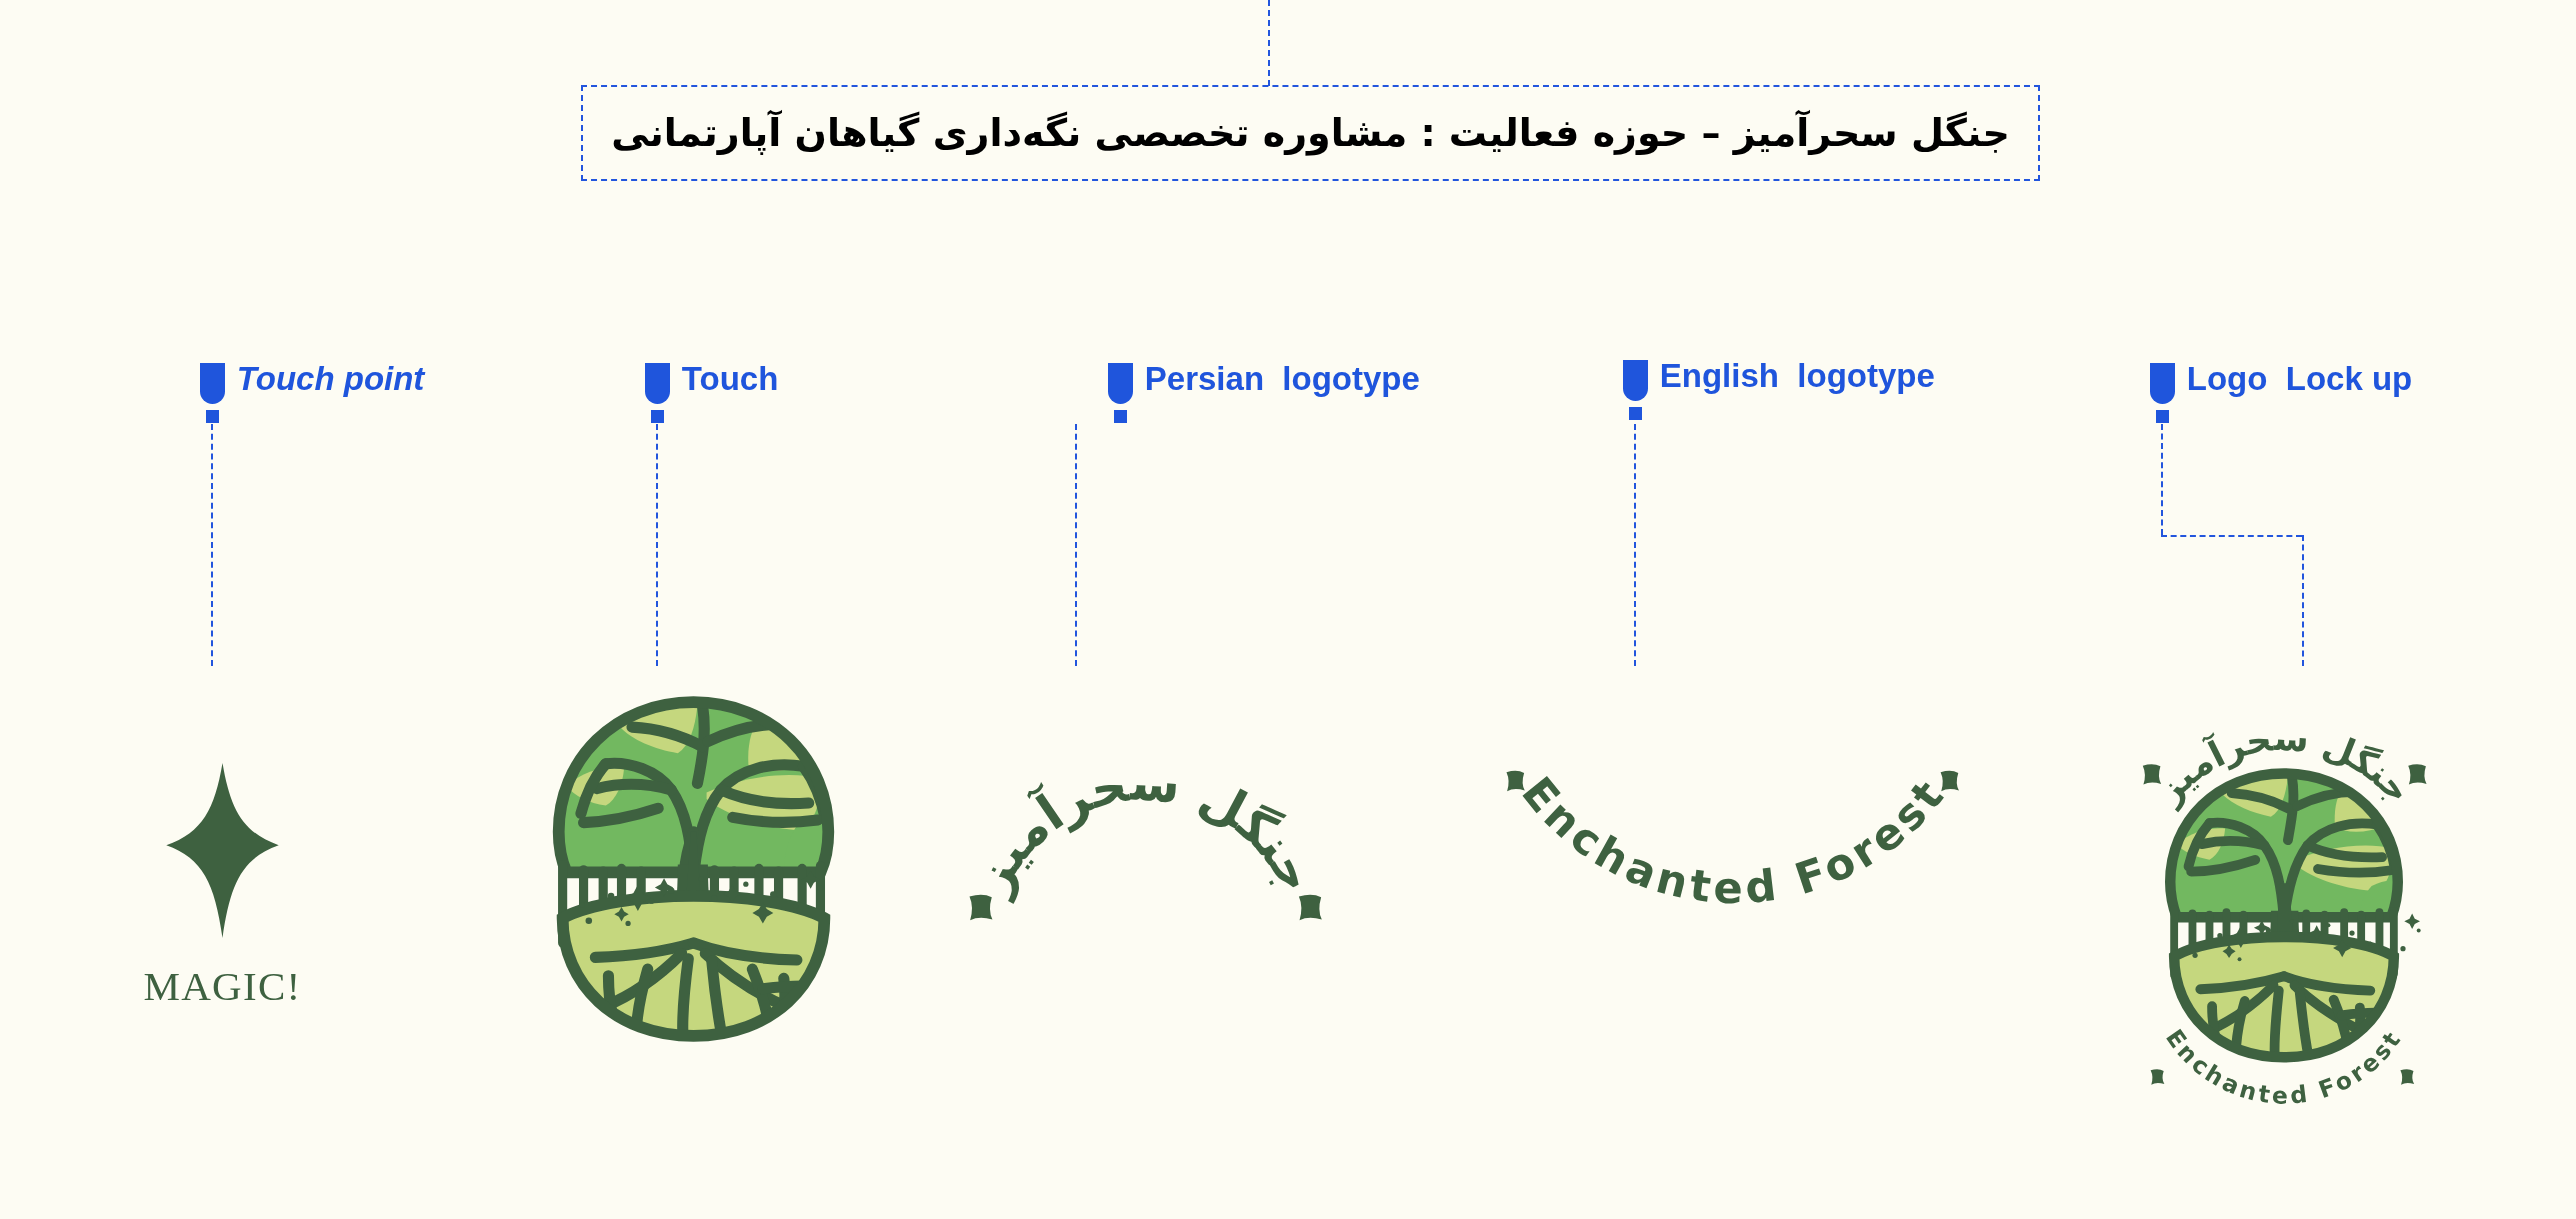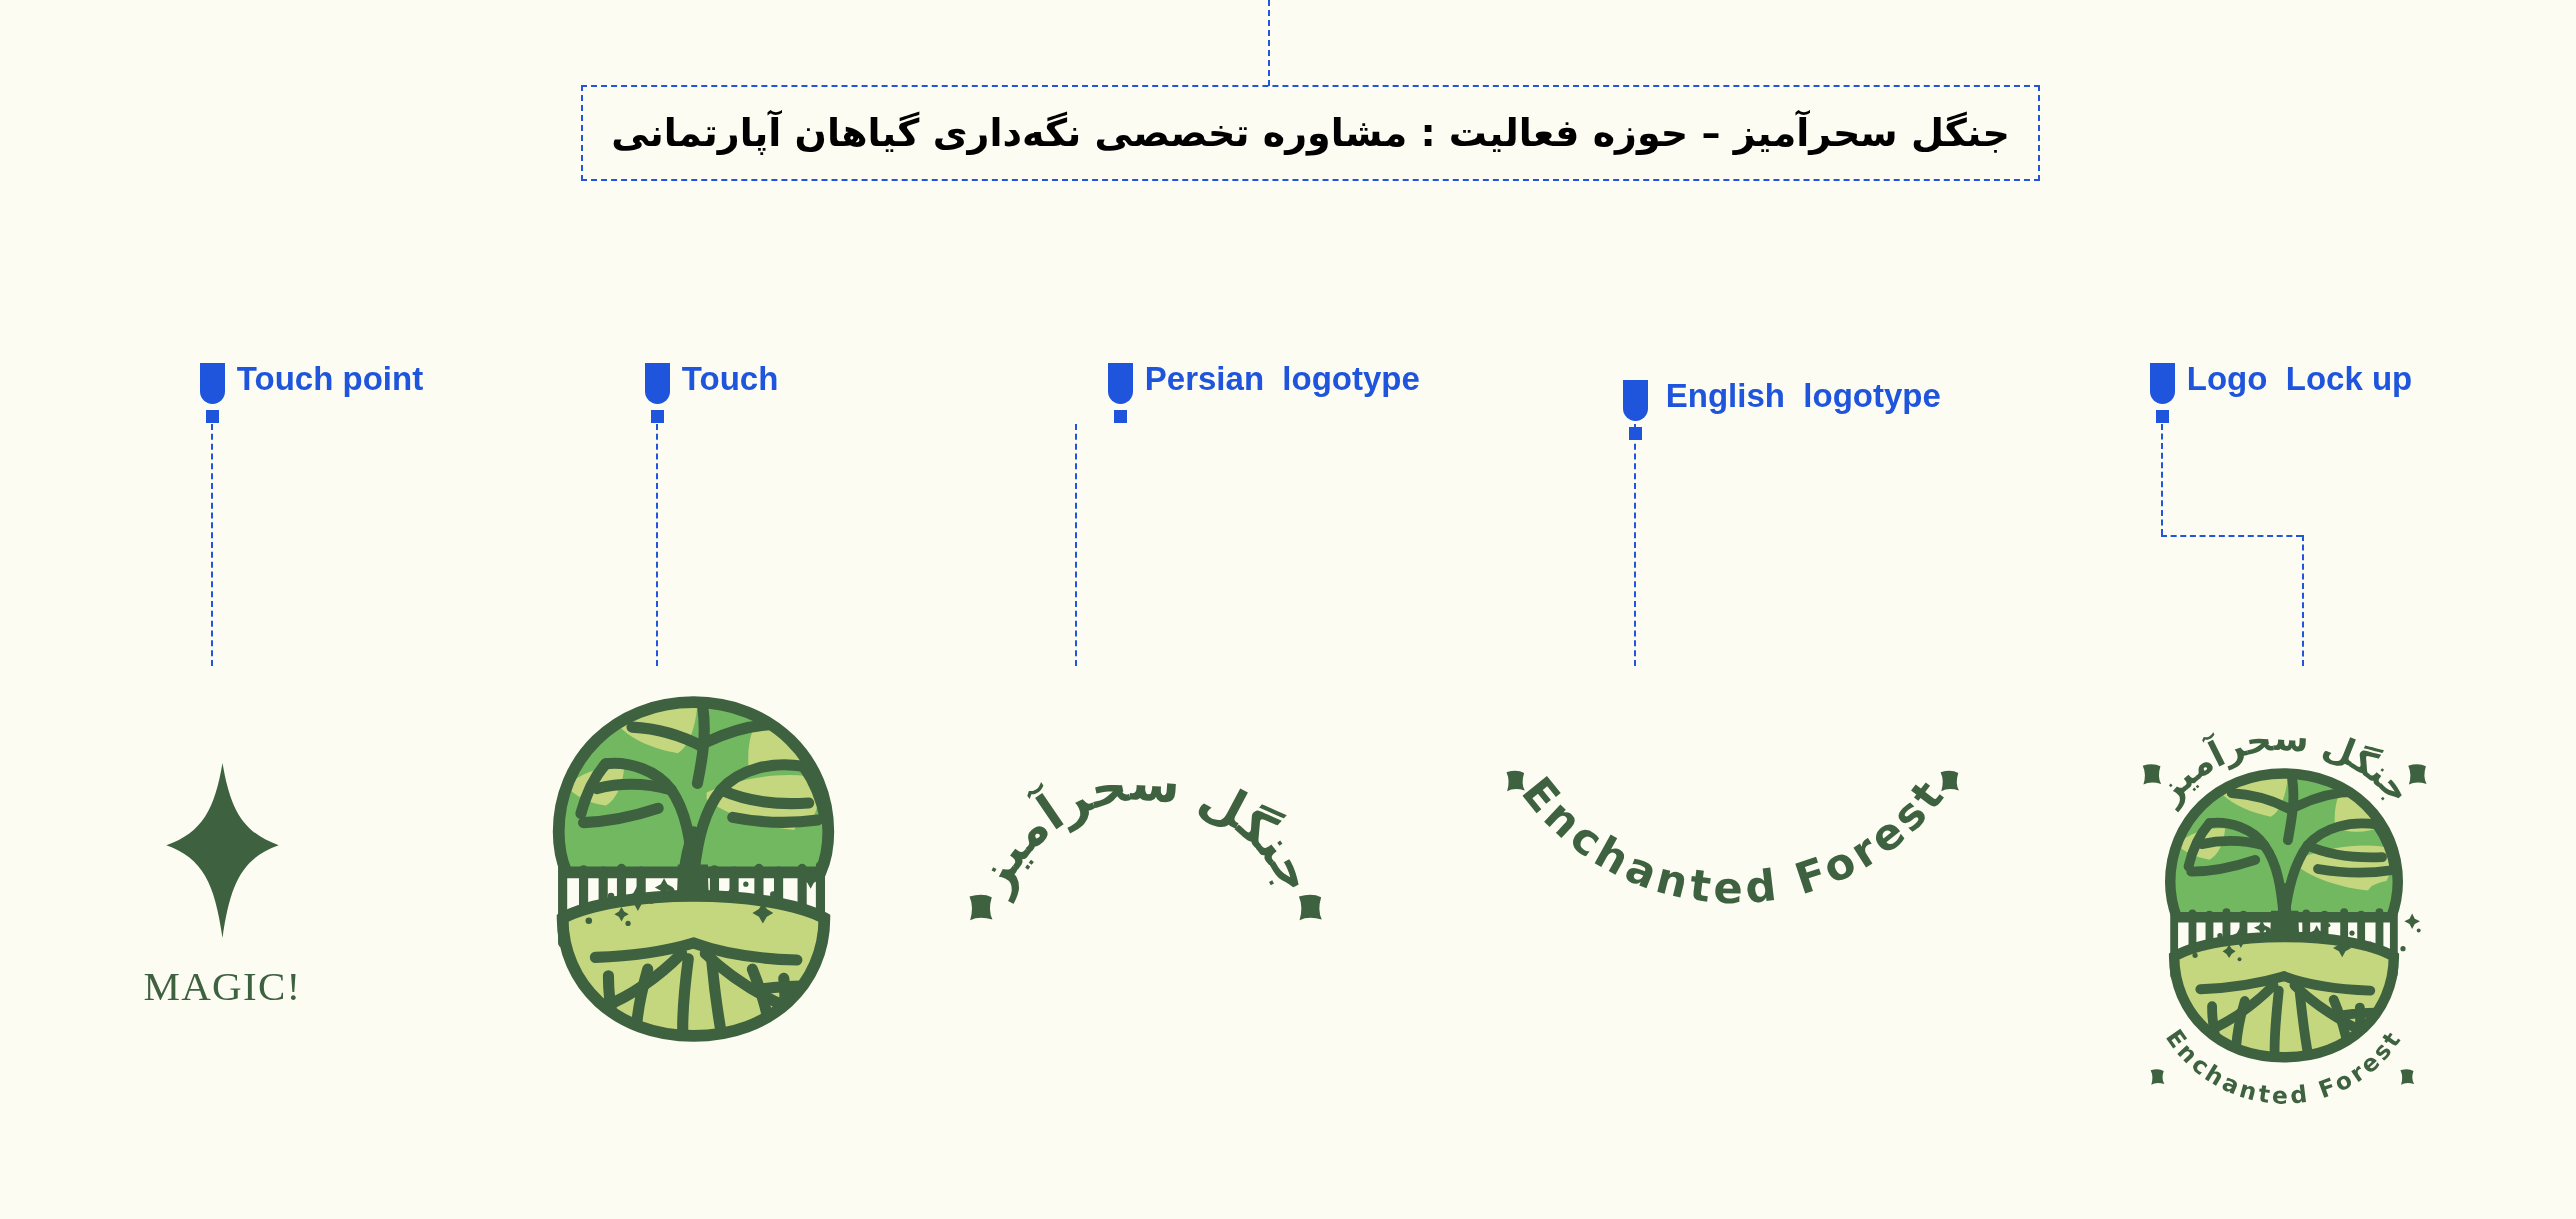--- a/index.html
+++ b/index.html
@@ -89,42 +89,42 @@
 </head>
 <body>
 
 <div class="canvas">
 
   <div id="title-stem"></div>
   <div id="title-box">
     <div id="title-text">جنگل سحرآمیز – حوزه فعالیت : مشاوره تخصصی نگه‌داری گیاهان آپارتمانی</div>
   </div>
 
-  <div class="pin-group" style="left:200px;top:363px;">
+  <div class="pin-group" style="left:200px;top:363px;font-style:italic;">
     <div class="pin">
         <div class="pin-dot"></div>
       </div>
     <div class="pin-label">Touch point</div>
   </div>
 
   <div class="pin-group" style="left:645px;top:363px;">
     <div class="pin">
         <div class="pin-dot"></div>
       </div>
     <div class="pin-label">Touch</div>
   </div>
 
   <div class="pin-group" style="left:1108px;top:363px;">
     <div class="pin">
         <div class="pin-dot"></div>
       </div>
     <div class="pin-label">Persian  logotype</div>
   </div>
 
-  <div class="pin-group" style="left:1623px;top:380px;gap:6px;">
+  <div class="pin-group" style="left:1623px;top:360px;">
     <div class="pin">
         <div class="pin-dot"></div>
       </div>
     <div class="pin-label">English  logotype</div>
   </div>
 
   <div class="pin-group" style="left:2150px;top:363px;">
     <div class="pin">
         <div class="pin-dot"></div>
       </div>

